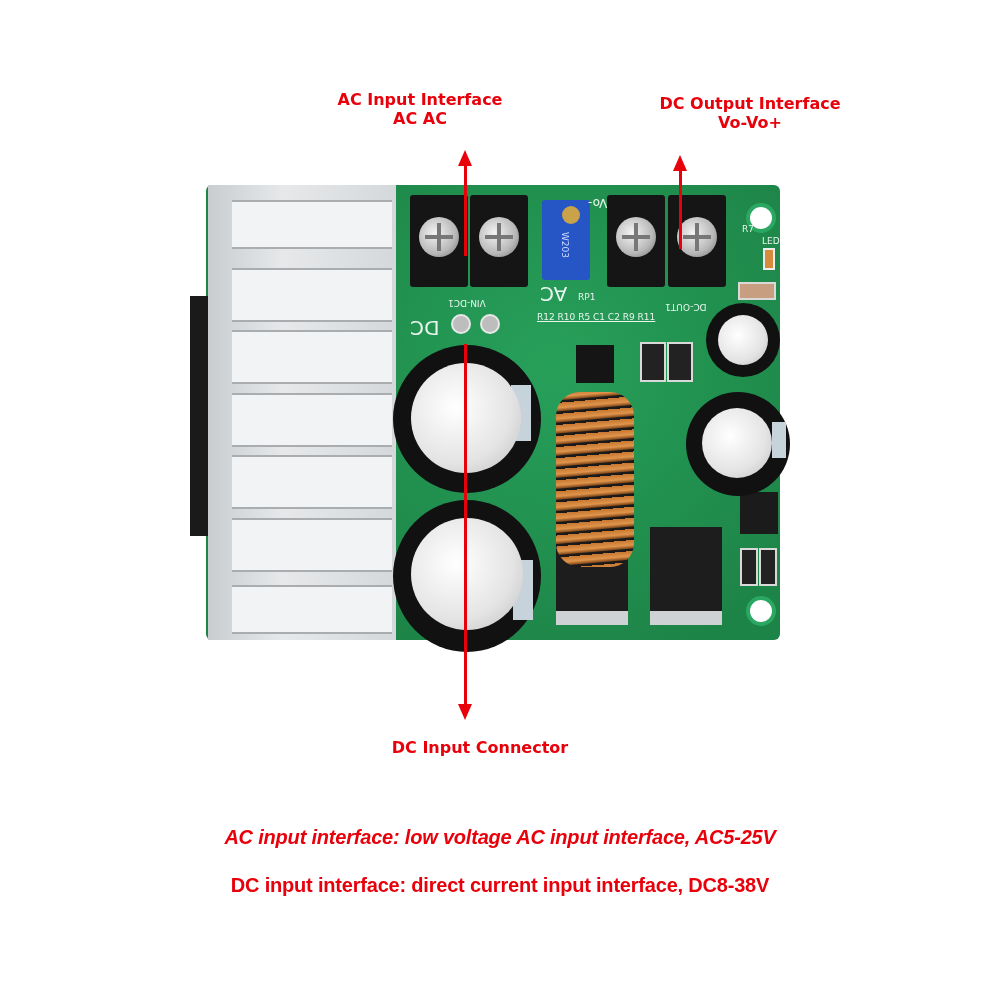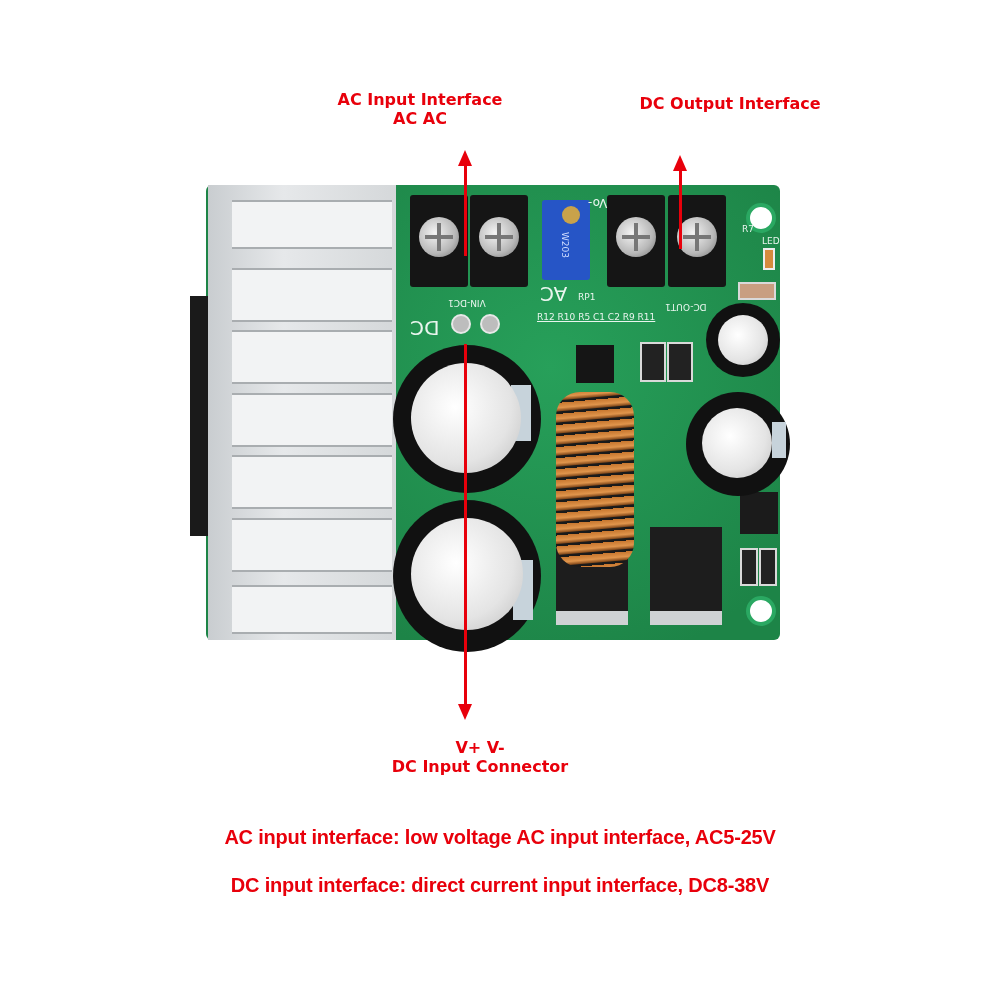--- a/index.html
+++ b/index.html
@@ -55,22 +55,23 @@
 </head>
 <body>
 
 <div class="label big" style="left:270px; top:90px; width:300px;">
   <div>AC Input Interface</div>
   <div>AC AC</div>
 </div>
 <div class="arrow-head-up" style="left:458px; top:150px;"></div>
 <div class="arrow-line" style="left:464px; top:164px; height:92px;"></div>
 
-<div class="label big" style="left:580px; top:94px; width:300px;">
+<div class="label big" style="left:600px; top:94px; width:300px;">
   <div>DC Output Interface</div>
+  <div>Vo-Vo+</div>
 </div>
 <div class="arrow-head-up" style="left:673px; top:155px;"></div>
 <div class="arrow-line" style="left:679px; top:169px; height:80px;"></div>
 
 <div class="pcb"></div>
 <div class="mount-hole" style="left:746px; top:203px;"></div>
 <div class="mount-hole" style="left:746px; top:596px;"></div>
 
 <div class="hs-block"></div>
 <div class="heatsink"></div>
@@ -144,18 +145,17 @@
     <div class="mosfet-tab"></div>
   </div>
 <div class="smd" style="left:740px; top:492px; width:34px; height:38px; background:#1b1b1b; border-color:#1b1b1b;"></div>
 <div class="smd" style="left:740px; top:548px; width:14px; height:34px;"></div>
 <div class="smd" style="left:759px; top:548px; width:14px; height:34px;"></div>
 
 <div class="arrow-line" style="left:464px; top:344px; height:362px;"></div>
 <div class="arrow-head-down" style="left:458px; top:704px;"></div>
 
 <div class="label big" style="left:330px; top:738px; width:300px;">
-  <div>V+ V-</div>
   <div>DC Input Connector</div>
 </div>
 
-<div class="note" style="top:826px;">AC input interface: low voltage AC input interface, AC5-25V</div>
+<div class="note" style="top:826px;font-style:italic;">AC input interface: low voltage AC input interface, AC5-25V</div>
 <div class="note" style="top:874px;">DC input interface: direct current input interface, DC8-38V</div>
 
 </body></html>

